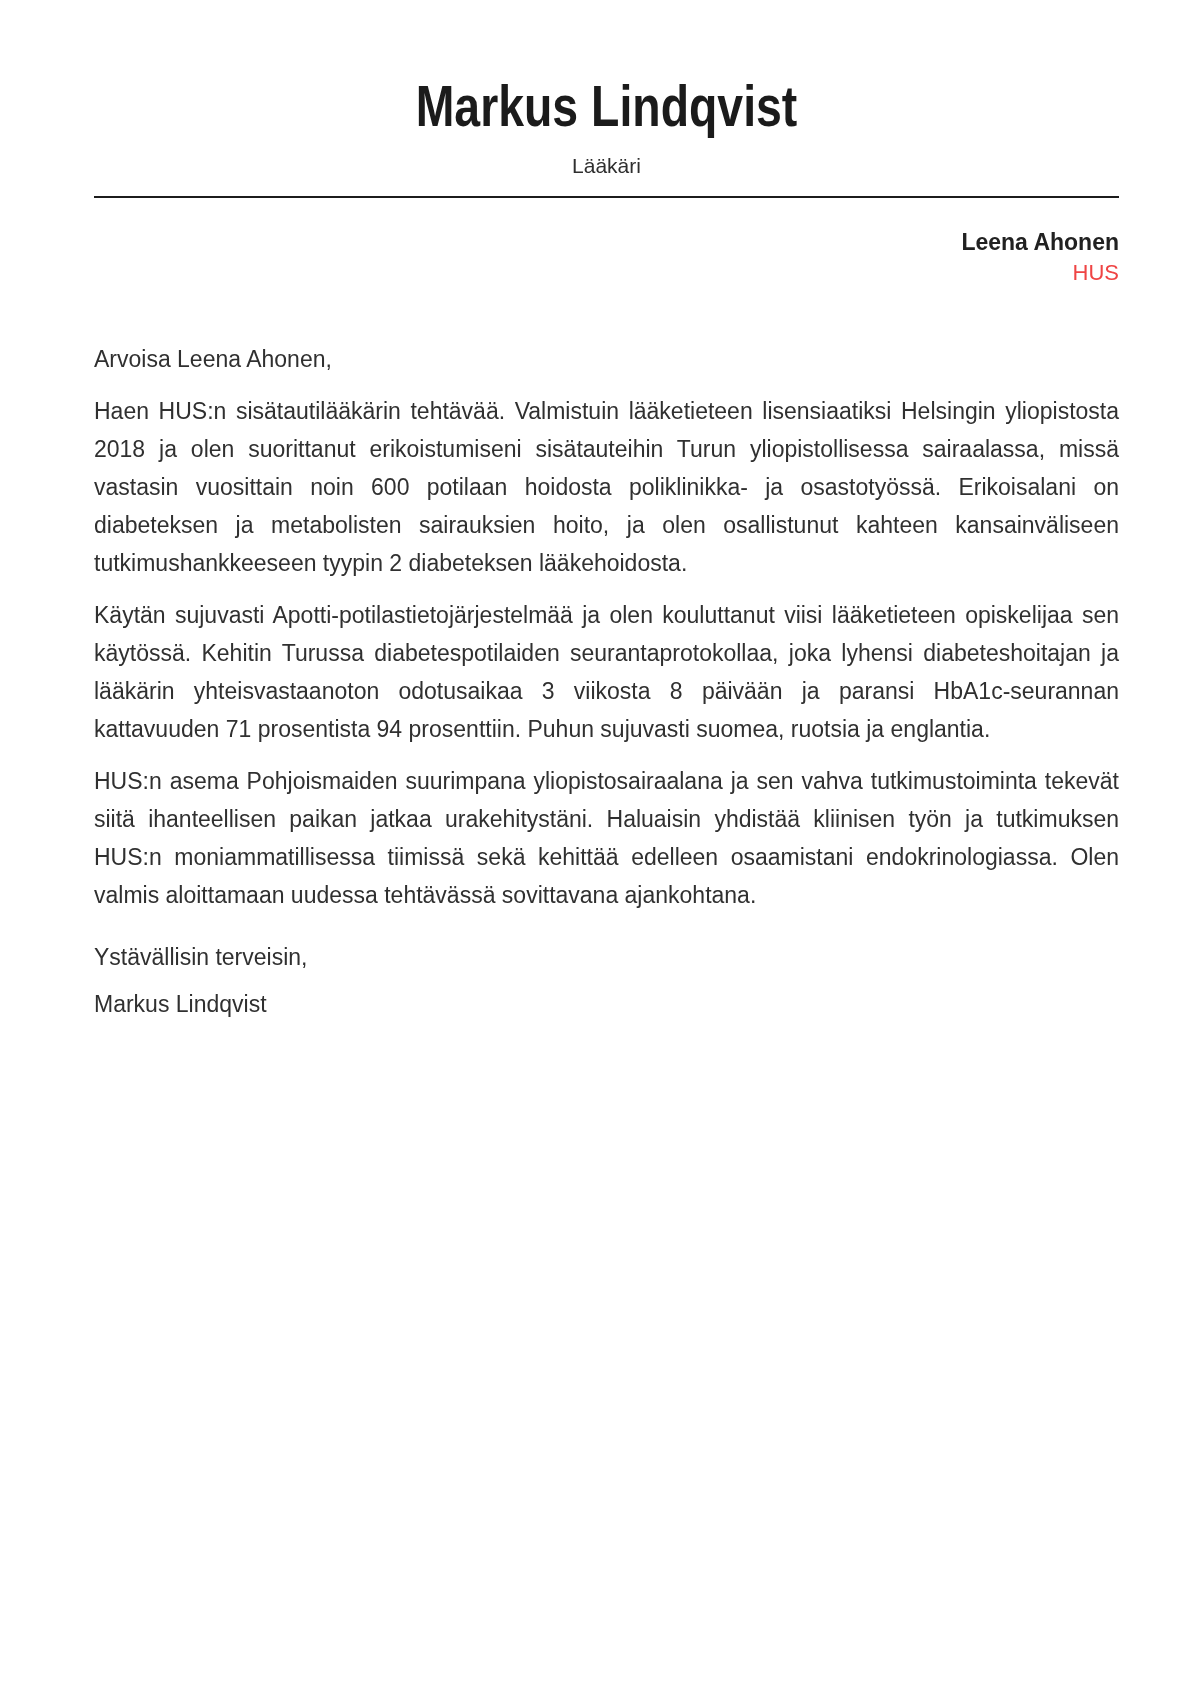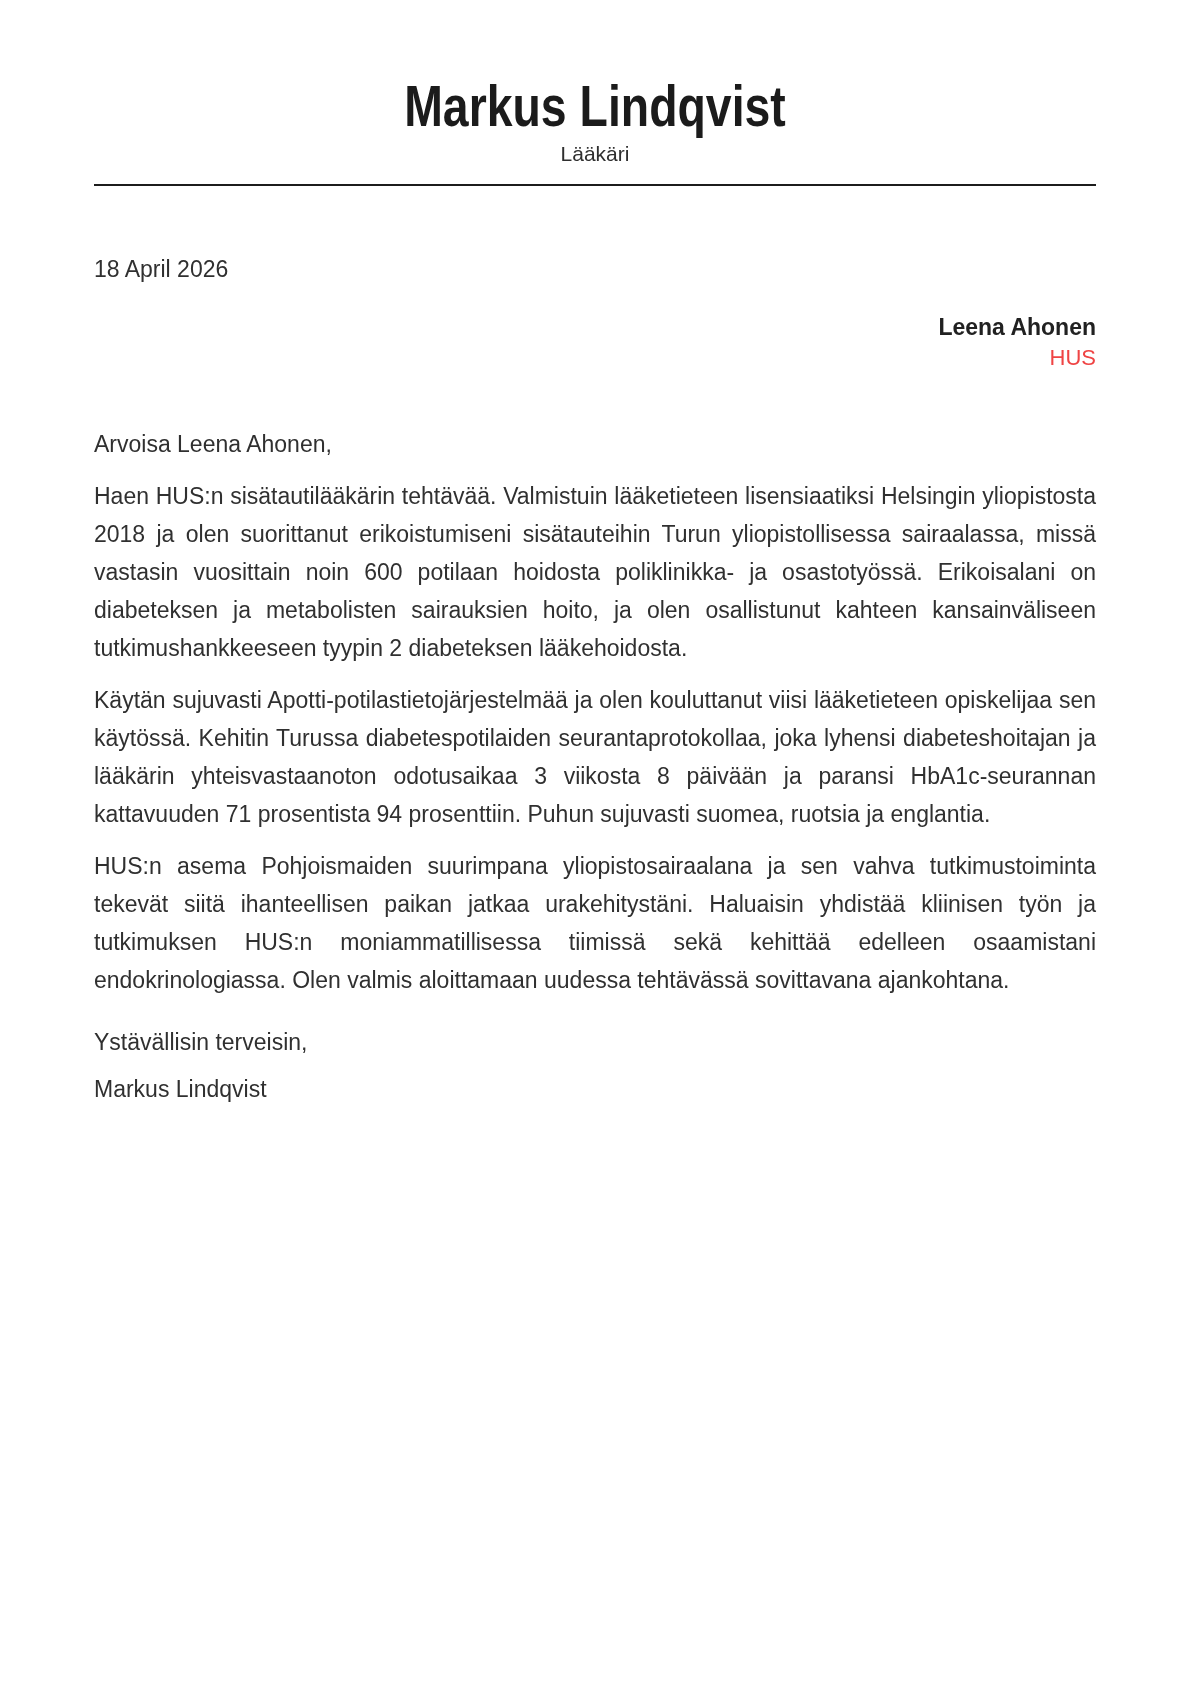--- a/index.html
+++ b/index.html
@@ -11,39 +11,39 @@
   body {
     width: 1190px;
     height: 1683px;
     font-family: "Liberation Sans", sans-serif;
     color: #303030;
     overflow: hidden;
   }
   .page {
     width: 1190px;
     height: 1683px;
-    padding: 74px 94px 0 94px;
+    padding: 74px 71px 0 94px;
     background: #ffffff;
   }
 
   
   .letter-header { text-align: center; }
   .name {
     margin: 0;
     font-size: 58px;
     font-weight: bold;
     line-height: 1.1;
     color: #1b1b1b;
     letter-spacing: 0px;
     transform: scaleX(0.8);
     transform-origin: 50% 50%;
     white-space: nowrap;
   }
   .job-title {
-    margin-top: 4px;
+    margin-top: 16px;
     font-size: 21px;
     color: #2f2f2f;
   }
   .divider {
     border: none;
     border-top: 2px solid #1c1c1c;
     margin: 18px 0 0 0;
   }
   .contact {
     margin-top: 14px;
@@ -105,21 +105,20 @@
 
 <div class="page">
 
   <header class="letter-header">
     <h1 class="name">Markus Lindqvist</h1>
     <div class="job-title">Lääkäri</div>
     <hr class="divider">
   </header>
 
   <main class="letter-body">
-    <div class="date">18 April 2026</div>
 
     <div class="recipient">
       <div class="recipient-name">Leena Ahonen</div>
       <div class="recipient-org">HUS</div>
     </div>
 
     <p class="salutation">Arvoisa Leena Ahonen,</p>
 
     <p class="para">Haen HUS:n sisätautilääkärin tehtävää. Valmistuin lääketieteen lisensiaatiksi Helsingin yliopistosta 2018 ja olen suorittanut erikoistumiseni sisätauteihin Turun yliopistollisessa sairaalassa, missä vastasin vuosittain noin 600 potilaan hoidosta poliklinikka- ja osastotyössä. Erikoisalani on diabeteksen ja metabolisten sairauksien hoito, ja olen osallistunut kahteen kansainväliseen tutkimushankkeeseen tyypin 2 diabeteksen lääkehoidosta.</p>
 

